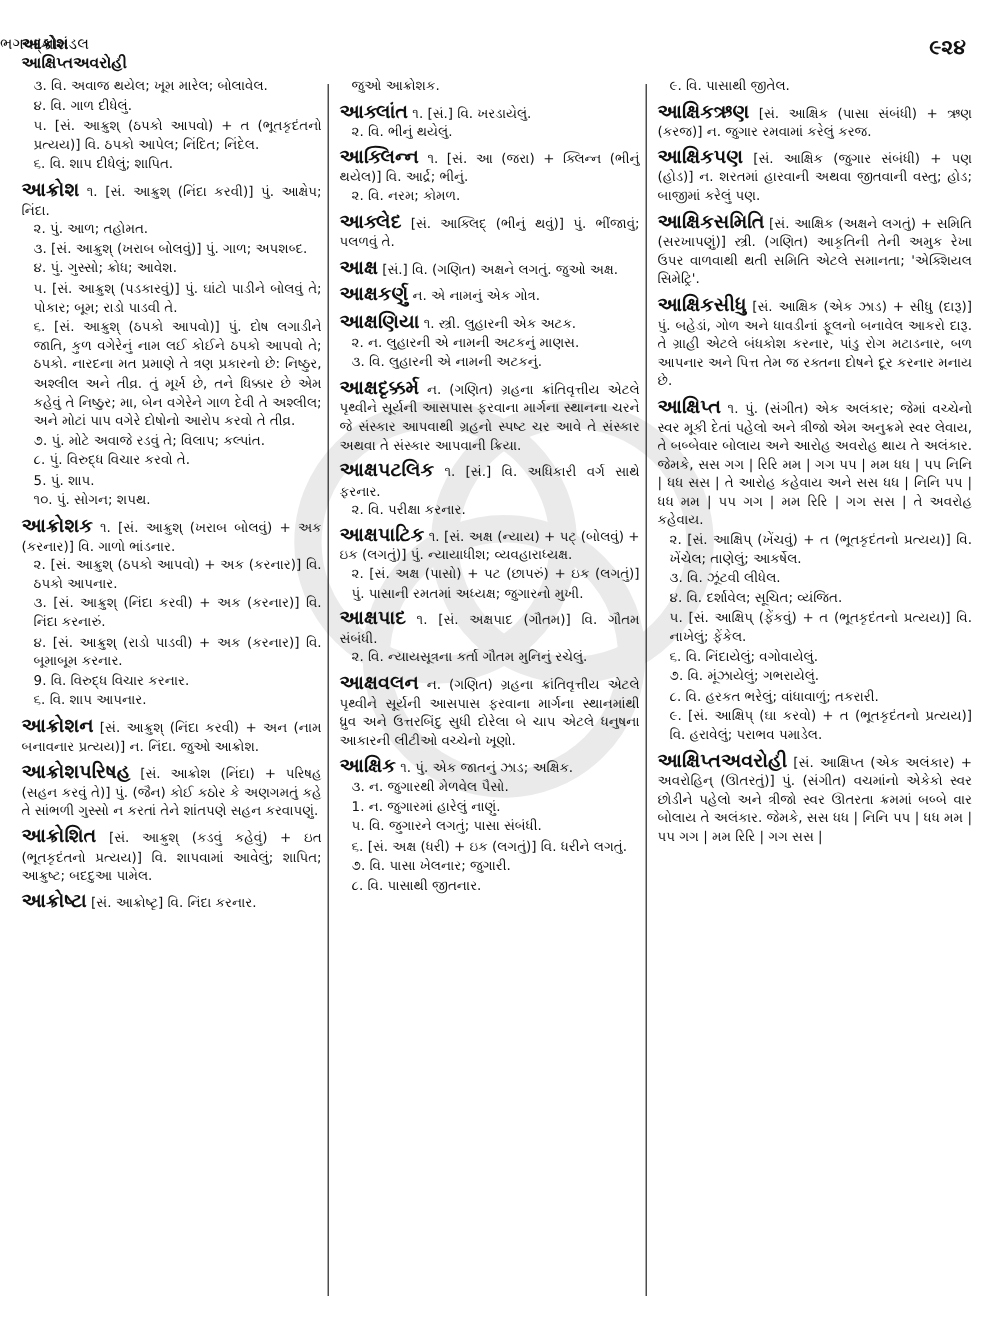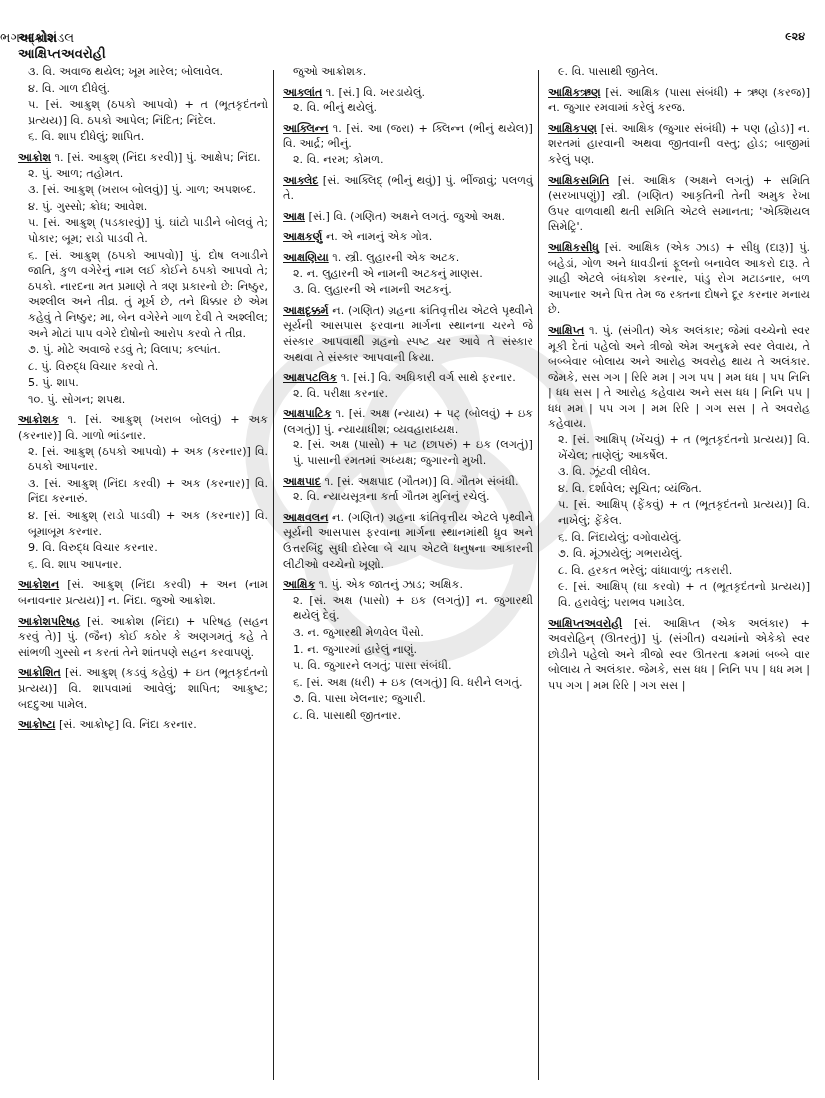--- a/index.html
+++ b/index.html
@@ -8,32 +8,32 @@
     font-family: "DejaVu Sans", sans-serif; position: relative; overflow: hidden;
   }
   .watermark {
     position: absolute; left: 230px; top: 300px; width: 380px; height: 380px;
     pointer-events: none; opacity: 0.08;
   }
   .header { position: absolute; left: 0; top: 0; width: 825px; height: 60px; }
   .guide-top { position: absolute; left: 18px; top: 30px; font-weight: bold; font-size: 13px; }
   .guide-bottom { position: absolute; left: 18px; top: 46px; font-weight: bold; font-size: 13px; }
   .title { position: absolute; left: 0; right: 12px; top: 30px; text-align: left; font-weight: normal; font-size: 13px; }
-  .pageno { position: absolute; right: 20px; top: 30px; font-weight: bold; font-size: 11px; }
+  .pageno { position: absolute; right: 20px; top: 30px; font-weight: bold; font-size: 17px; }
   .col {
     position: absolute; top: 64px; font-size: 11.2px; line-height: 15.6px;
   }
   .col1 { left: 18px; width: 250px; }
   .col2 { left: 283px; width: 250px; }
   .col3 { left: 548px; width: 262px; }
   .vline { position: absolute; width: 1px; background: #222; }
   .v1 { left: 273px; top: 70px; height: 1010px; }
   .v2 { left: 538px; top: 70px; height: 1010px; }
   .entry { margin-bottom: 5px; text-align: justify; }
-  .hw { font-weight: bold; font-size: 11px; text-decoration: underline; }
+  .hw { font-weight: bold; font-size: 16px; }
   .sense { padding-left: 10px; margin-bottom: 1px; text-align: justify; }
 </style>
 </head>
 <body>
 
 <svg class="watermark" viewBox="0 0 100 100">
   <circle cx="35" cy="40" r="28" fill="none" stroke="#000" stroke-width="6"></circle>
   <circle cx="65" cy="40" r="28" fill="none" stroke="#000" stroke-width="6"></circle>
   <circle cx="50" cy="65" r="28" fill="none" stroke="#000" stroke-width="6"></circle>
 </svg>
@@ -127,21 +127,20 @@
     </div>
     <div class="entry">
       <div><span class="hw">આક્ષપાદ</span> <span>૧. [સં. અક્ષપાદ (ગૌતમ)] વિ. ગૌતમ સંબંધી.</span></div>
       <div class="sense">૨. વિ. ન્યાયસૂત્રના કર્તા ગૌતમ મુનિનું રચેલું.</div>
     </div>
     <div class="entry">
       <div><span class="hw">આક્ષવલન</span> <span>ન. (ગણિત) ગ્રહના ક્રાંતિવૃત્તીય એટલે પૃથ્વીને સૂર્યની આસપાસ ફરવાના માર્ગના સ્થાનમાંથી ધ્રુવ અને ઉત્તરબિંદુ સુધી દોરેલા બે ચાપ એટલે ધનુષના આકારની લીટીઓ વચ્ચેનો ખૂણો.</span></div>
     </div>
     <div class="entry">
       <div><span class="hw">આક્ષિક</span> <span>૧. પું. એક જાતનું ઝાડ; અક્ષિક.</span></div>
-      <div class="sense">૨. [સં. અક્ષ (પાસો) + ઇક (લગતું)] ન. જુગારથી થયેલું દેવું.</div>
       <div class="sense">૩. ન. જુગારથી મેળવેલ પૈસો.</div>
       <div class="sense">1. ન. જુગારમાં હારેલું નાણું.</div>
       <div class="sense">૫. વિ. જુગારને લગતું; પાસા સંબંધી.</div>
       <div class="sense">૬. [સં. અક્ષ (ધરી) + ઇક (લગતું)] વિ. ધરીને લગતું.</div>
       <div class="sense">૭. વિ. પાસા ખેલનાર; જુગારી.</div>
       <div class="sense">૮. વિ. પાસાથી જીતનાર.</div>
     </div>
   </div>
 <div class="col col3">
     <div class="entry">

